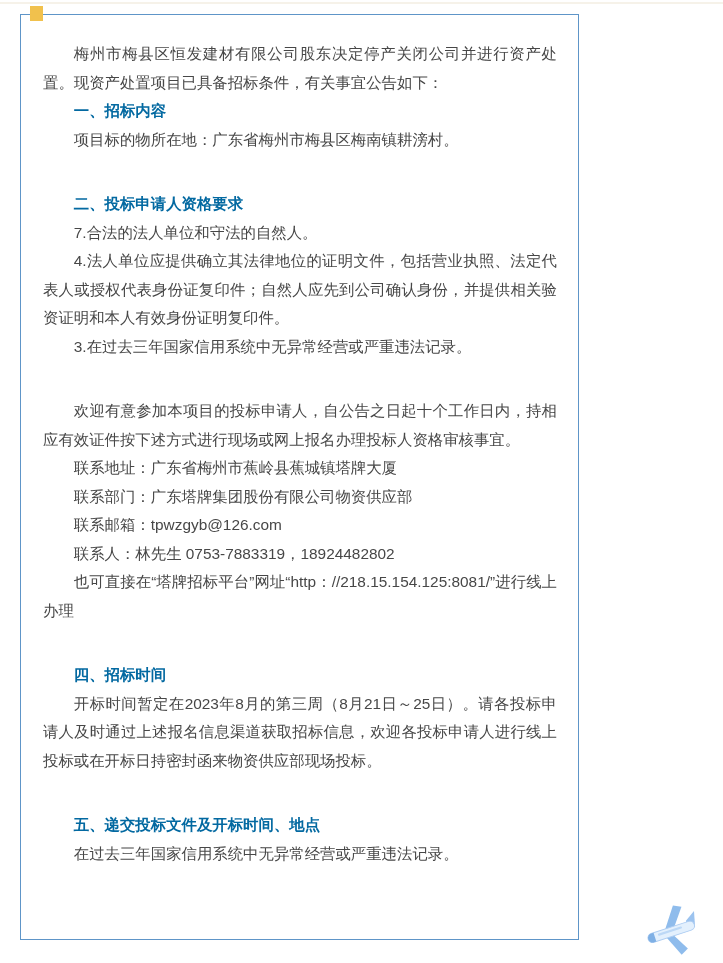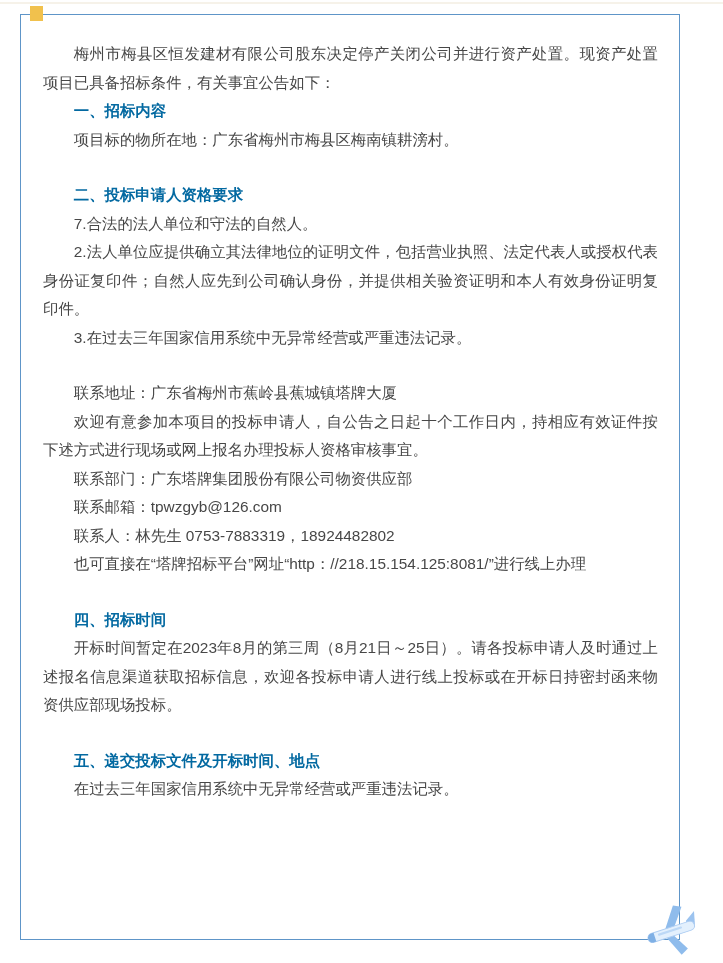--- a/index.html
+++ b/index.html
@@ -4,34 +4,34 @@
 <style>
   html,body{margin:0;padding:0;}
   body{
     width:723px;height:963px;background:#ffffff;position:relative;overflow:hidden;
     font-family:"Liberation Sans","DejaVu Sans",sans-serif;
   }
   .top-hairline{
     position:absolute;left:0;top:2px;width:723px;height:2px;background:#f4efe3;opacity:.8;
   }
   .frame{
-    position:absolute;left:20px;top:14px;width:660px;height:926px;
+    position:absolute;left:20px;top:14px;width:559px;height:926px;
     border:1px solid #5e95c8;box-sizing:border-box;background:#ffffff;
   }
   .corner-accent{
     position:absolute;left:9px;top:-9px;width:13px;height:15px;background:#f1c14d;
   }
   .content{
     position:absolute;left:0;top:0;right:0;
     padding:25px 21px 0 22px;
     color:#474747;font-size:15.4px;line-height:28.5px;
     text-align:justify;
   }
   .content p{margin:0;text-indent:2em;}
-  .content section{margin-top:27px;}
+  .content section{margin-top:36px;}
   .content section:first-of-type{margin-top:0;}
   .content h2{
     margin:0;font-size:15.4px;line-height:28.5px;font-weight:700;color:#0369a1;text-indent:2em;
   }
   .plane{
     position:absolute;left:642px;top:900px;width:62px;height:62px;z-index:3;
   }
 </style>
 </head>
 <body>
@@ -46,27 +46,27 @@
       <p>梅州市梅县区恒发建材有限公司股东决定停产关闭公司并进行资产处置。现资产处置项目已具备招标条件，有关事宜公告如下：</p>
 
       <section>
         <h2>一、招标内容</h2>
         <p>项目标的物所在地：广东省梅州市梅县区梅南镇耕滂村。</p>
       </section>
 
       <section>
         <h2>二、投标申请人资格要求</h2>
         <p>7.合法的法人单位和守法的自然人。</p>
-        <p>2.法人单位应提供确立其法律地位的证明文件，包括营业执照、法定代表人或授权代表身份证复印件；自然人应先到公司确认身份，并提供相关验资证明和本人有效身份证明复印件。</p>
+        <p>4.法人单位应提供确立其法律地位的证明文件，包括营业执照、法定代表人或授权代表身份证复印件；自然人应先到公司确认身份，并提供相关验资证明和本人有效身份证明复印件。</p>
         <p>3.在过去三年国家信用系统中无异常经营或严重违法记录。</p>
       </section>
 
       <section>
+        <p>欢迎有意参加本项目的投标申请人，自公告之日起十个工作日内，持相应有效证件按下述方式进行现场或网上报名办理投标人资格审核事宜。</p>
         <p>联系地址：广东省梅州市蕉岭县蕉城镇塔牌大厦</p>
-        <p>欢迎有意参加本项目的投标申请人，自公告之日起十个工作日内，持相应有效证件按下述方式进行现场或网上报名办理投标人资格审核事宜。</p>
         <p>联系部门：广东塔牌集团股份有限公司物资供应部</p>
         <p>联系邮箱：tpwzgyb@126.com</p>
         <p>联系人：林先生 0753-7883319，18924482802</p>
         <p>也可直接在“塔牌招标平台”网址“http：//218.15.154.125:8081/”进行线上办理</p>
       </section>
 
       <section>
         <h2>四、招标时间</h2>
         <p>开标时间暂定在2023年8月的第三周（8月21日～25日）。请各投标申请人及时通过上述报名信息渠道获取招标信息，欢迎各投标申请人进行线上投标或在开标日持密封函来物资供应部现场投标。</p>
       </section>

